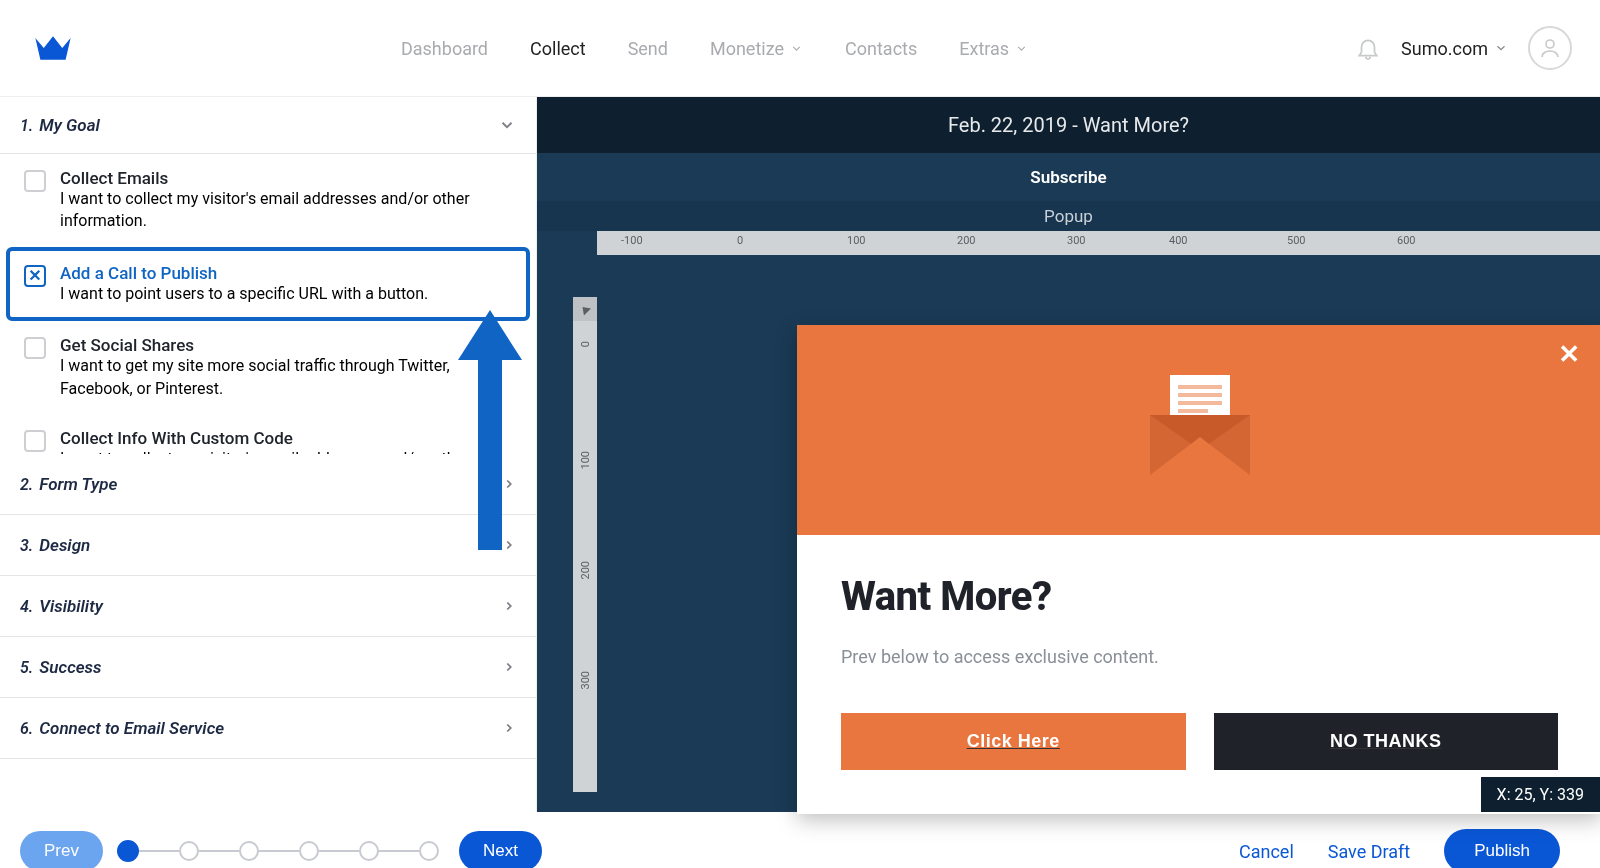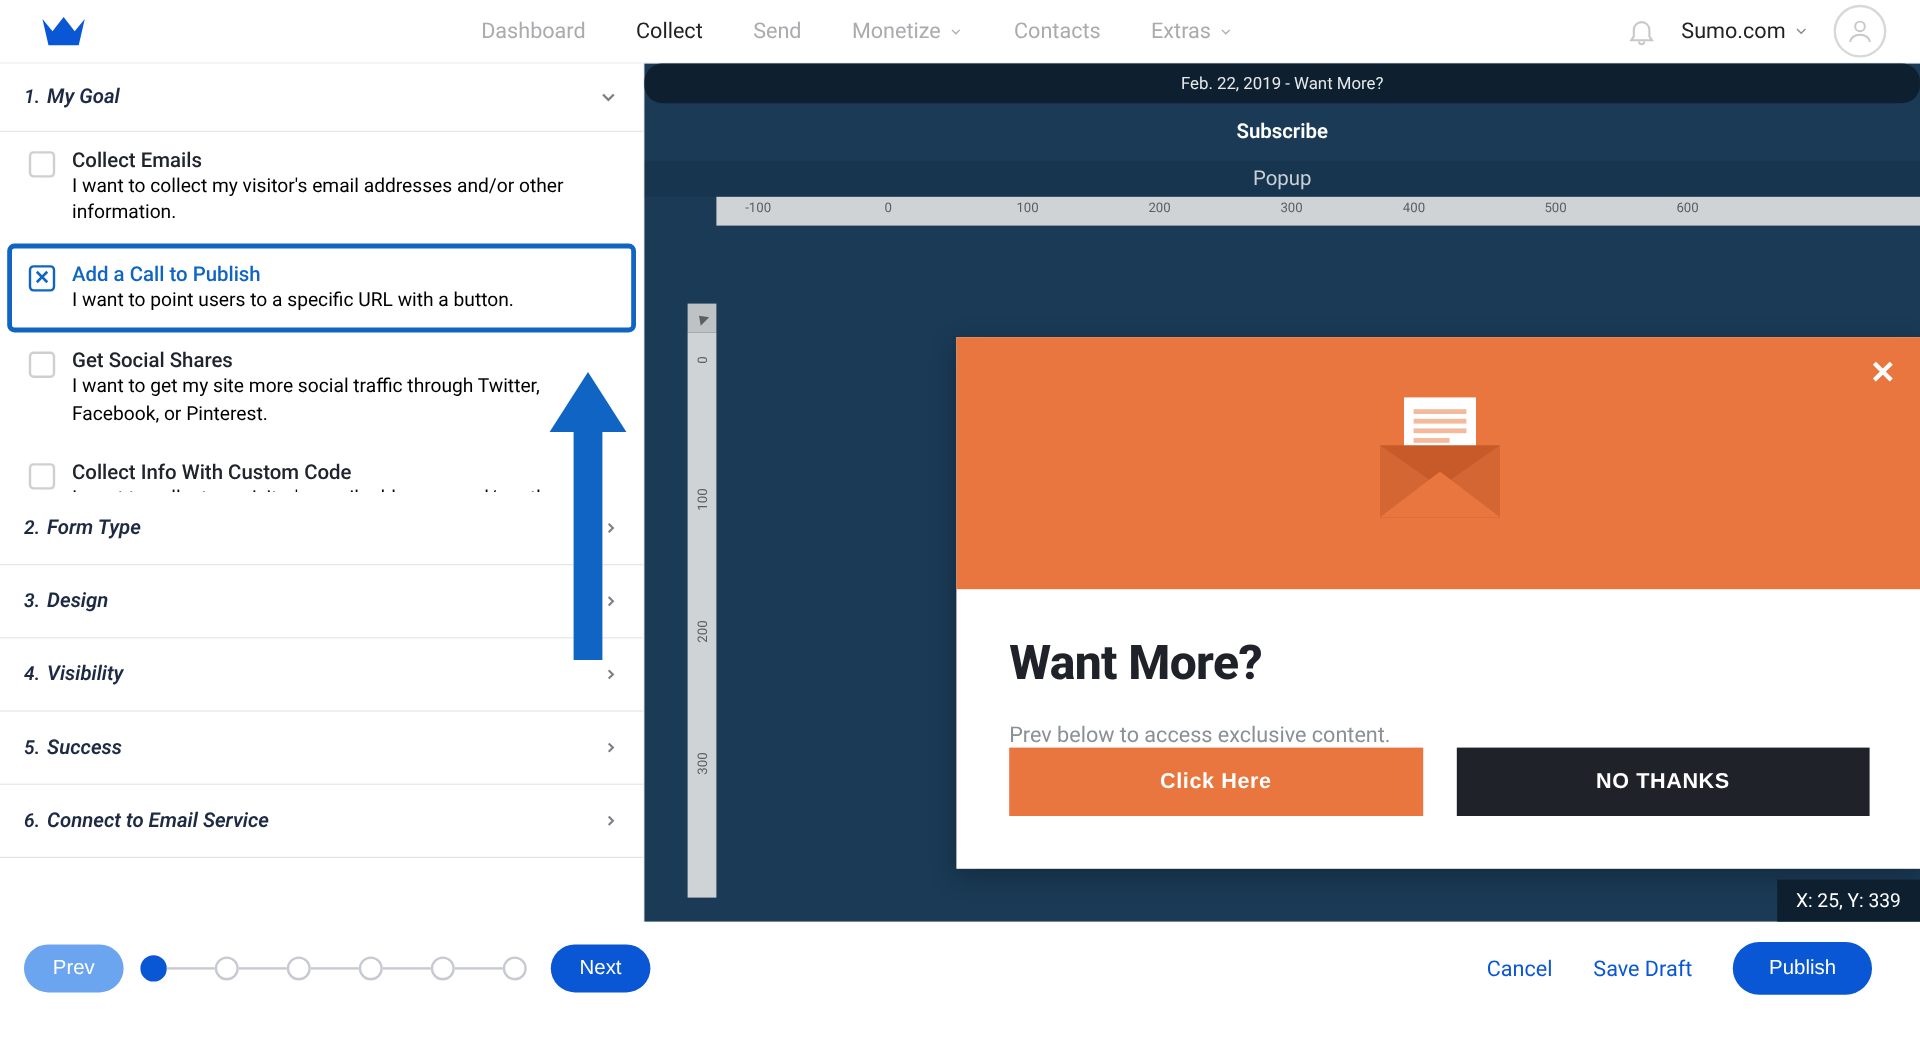--- a/index.html
+++ b/index.html
@@ -1,19 +1,19 @@
 <!DOCTYPE html>
 <html><head>
 <meta charset="utf-8">
 <style>
 * { box-sizing: border-box; margin: 0; padding: 0; }
 body { font-family: -apple-system, BlinkMacSystemFont, "Segoe UI", Roboto, "Helvetica Neue", Arial, sans-serif; color: #333; background: #fff; width: 1600px; height: 868px; overflow: hidden; position: relative; }
 
 
-.topnav { height: 53px; display: flex; align-items: center; padding: 0 28px 0 32px; border-bottom: 1px solid #eee; }
+.topnav { height: 97px; display: flex; align-items: center; padding: 0 28px 0 32px; border-bottom: 1px solid #eee; }
 .logo { width: 42px; height: 32px; }
 .nav-center { flex: 1; display: flex; justify-content: center; gap: 42px; align-items: center; }
 .nav-item { font-size: 18px; color: #a9abae; cursor: pointer; display: flex; align-items: center; gap: 6px; }
 .nav-item.active { color: #222; }
 .nav-right { display: flex; align-items: center; gap: 20px; }
 .bell-icon, .avatar-icon { color: #c6c8ca; }
 .site-dd { display: flex; align-items: center; gap: 6px; font-size: 18px; color: #222; cursor:pointer;}
 .avatar-circle { width: 44px; height: 44px; border: 2px solid #d6d8da; border-radius: 50%; display:flex;align-items:center;justify-content:center;}
 
 
@@ -32,39 +32,39 @@
 .checkbox { width:22px;height:22px;border:2px solid #cfcfd3;border-radius:4px;flex-shrink:0;display:flex;align-items:center;justify-content:center;margin-top:2px;}
 .goal-item.selected .checkbox { border-color:#1065c4;}
 .check-x { color:#1065c4;font-weight:600;}
 .g-title { font-size:17px;font-weight:500;color:#20242c; }
 .goal-item.selected .g-title { color:#1065c4; }
 .g-desc { font-size:16px;color:#000000;line-height:1.4; }
 
 .arrow-overlay { position:absolute; left: 440px; top: 290px; pointer-events:none; }
 
 .preview { flex:1; background:#1a3a55; position:relative; }
-.preview-title-bar { height:33px; background:#0e2030; color:#e7e9eb; display:flex;align-items:center;justify-content:center;font-size:14px;border-radius:15px;}
+.preview-title-bar { height:56px; background:#0e2030; color:#e7e9eb; display:flex;align-items:center;justify-content:center;font-size:20px;}
 .preview-sub { height:48px; color:#fff; display:flex;align-items:center;justify-content:center;font-size:17px;font-weight:600;}
 .preview-tab { height:30px; color:#c8d0d8; display:flex;align-items:center;justify-content:center;font-size:17px; background:rgba(0,0,0,0.07);}
 .canvas-wrap { position:relative; margin: 0 0 0 36px; }
 
 .ruler-h { height:24px; background:#d0d3d6; position:relative; display:flex;align-items:center;font-size:11px;color:#5a5f66; margin-left:24px;}
 .ruler-h .tick { position:absolute; top:3px; font-size:11px;}
 .ruler-v { width:24px; background:#d0d3d6; position:absolute; left:36px; top:224px; bottom:20px; display:flex;flex-direction:column;align-items:center;font-size:11px;color:#5a5f66;}
 .ruler-v .tick { writing-mode: vertical-rl; transform: rotate(180deg); position:absolute; font-size:11px;}
 .ruler-corner{position:absolute;left:36px;top:200px;width:24px;height:24px;background:#bfc2c5;display:flex;align-items:center;justify-content:center;}
 .ruler-corner::before{content:"";width:0;height:0;border-left:5px solid transparent;border-right:5px solid transparent;border-bottom:7px solid #5a5f66;transform:rotate(-45deg);}
 
 .popup-card { position:absolute; left:200px; top:4px; width:805px; background:#fff; box-shadow:0 6px 20px rgba(0,0,0,.25);}
 .popup-hero { background:#e8763e; height:210px; position:relative; display:flex;align-items:center;justify-content:center;}
 .popup-close { position:absolute; top:14px; right:22px; color:#fff; font-size:26px; font-weight:bold; cursor:pointer;}
 .popup-body { padding: 38px 44px 44px; }
 .popup-h { font-size:40px; font-weight:800; color:#1f2329; letter-spacing:-0.5px;}
 .popup-p { margin-top:26px; font-size:18px; color:#8a8f98;}
-.popup-btns { display:flex; gap:28px; }
+.popup-btns { display:flex; gap:28px; margin-top:46px;text-decoration:underline;}
 .btn-primary { flex:1; background:#e8763e; color:#fff; font-weight:700; font-size:18px; padding:18px; border:none; cursor:pointer; letter-spacing:0.5px;}
 .btn-secondary { flex:1; background:#1f2228; color:#fff; font-weight:700; font-size:18px; padding:18px; border:none; cursor:pointer; letter-spacing:0.5px;}
 .coord-badge { position:absolute; right:0; bottom:0; background:#0e2030; color:#fff; font-size:16px; padding:8px 16px;}
 
 
 .footer { height:78px; display:flex; align-items:center; padding: 0 40px 0 20px; }
 .pill-btn { border:none; border-radius:999px; padding: 10px 24px; font-size:17px; font-weight:500; cursor:pointer;}
 .pill-prev { background:#6ba4ef; color:#fff; }
 .pill-next { background:#0a57d6; color:#fff; margin-left: 20px;}
 .pill-publish { background:#0a57d6; color:#fff; padding: 12px 30px; }

